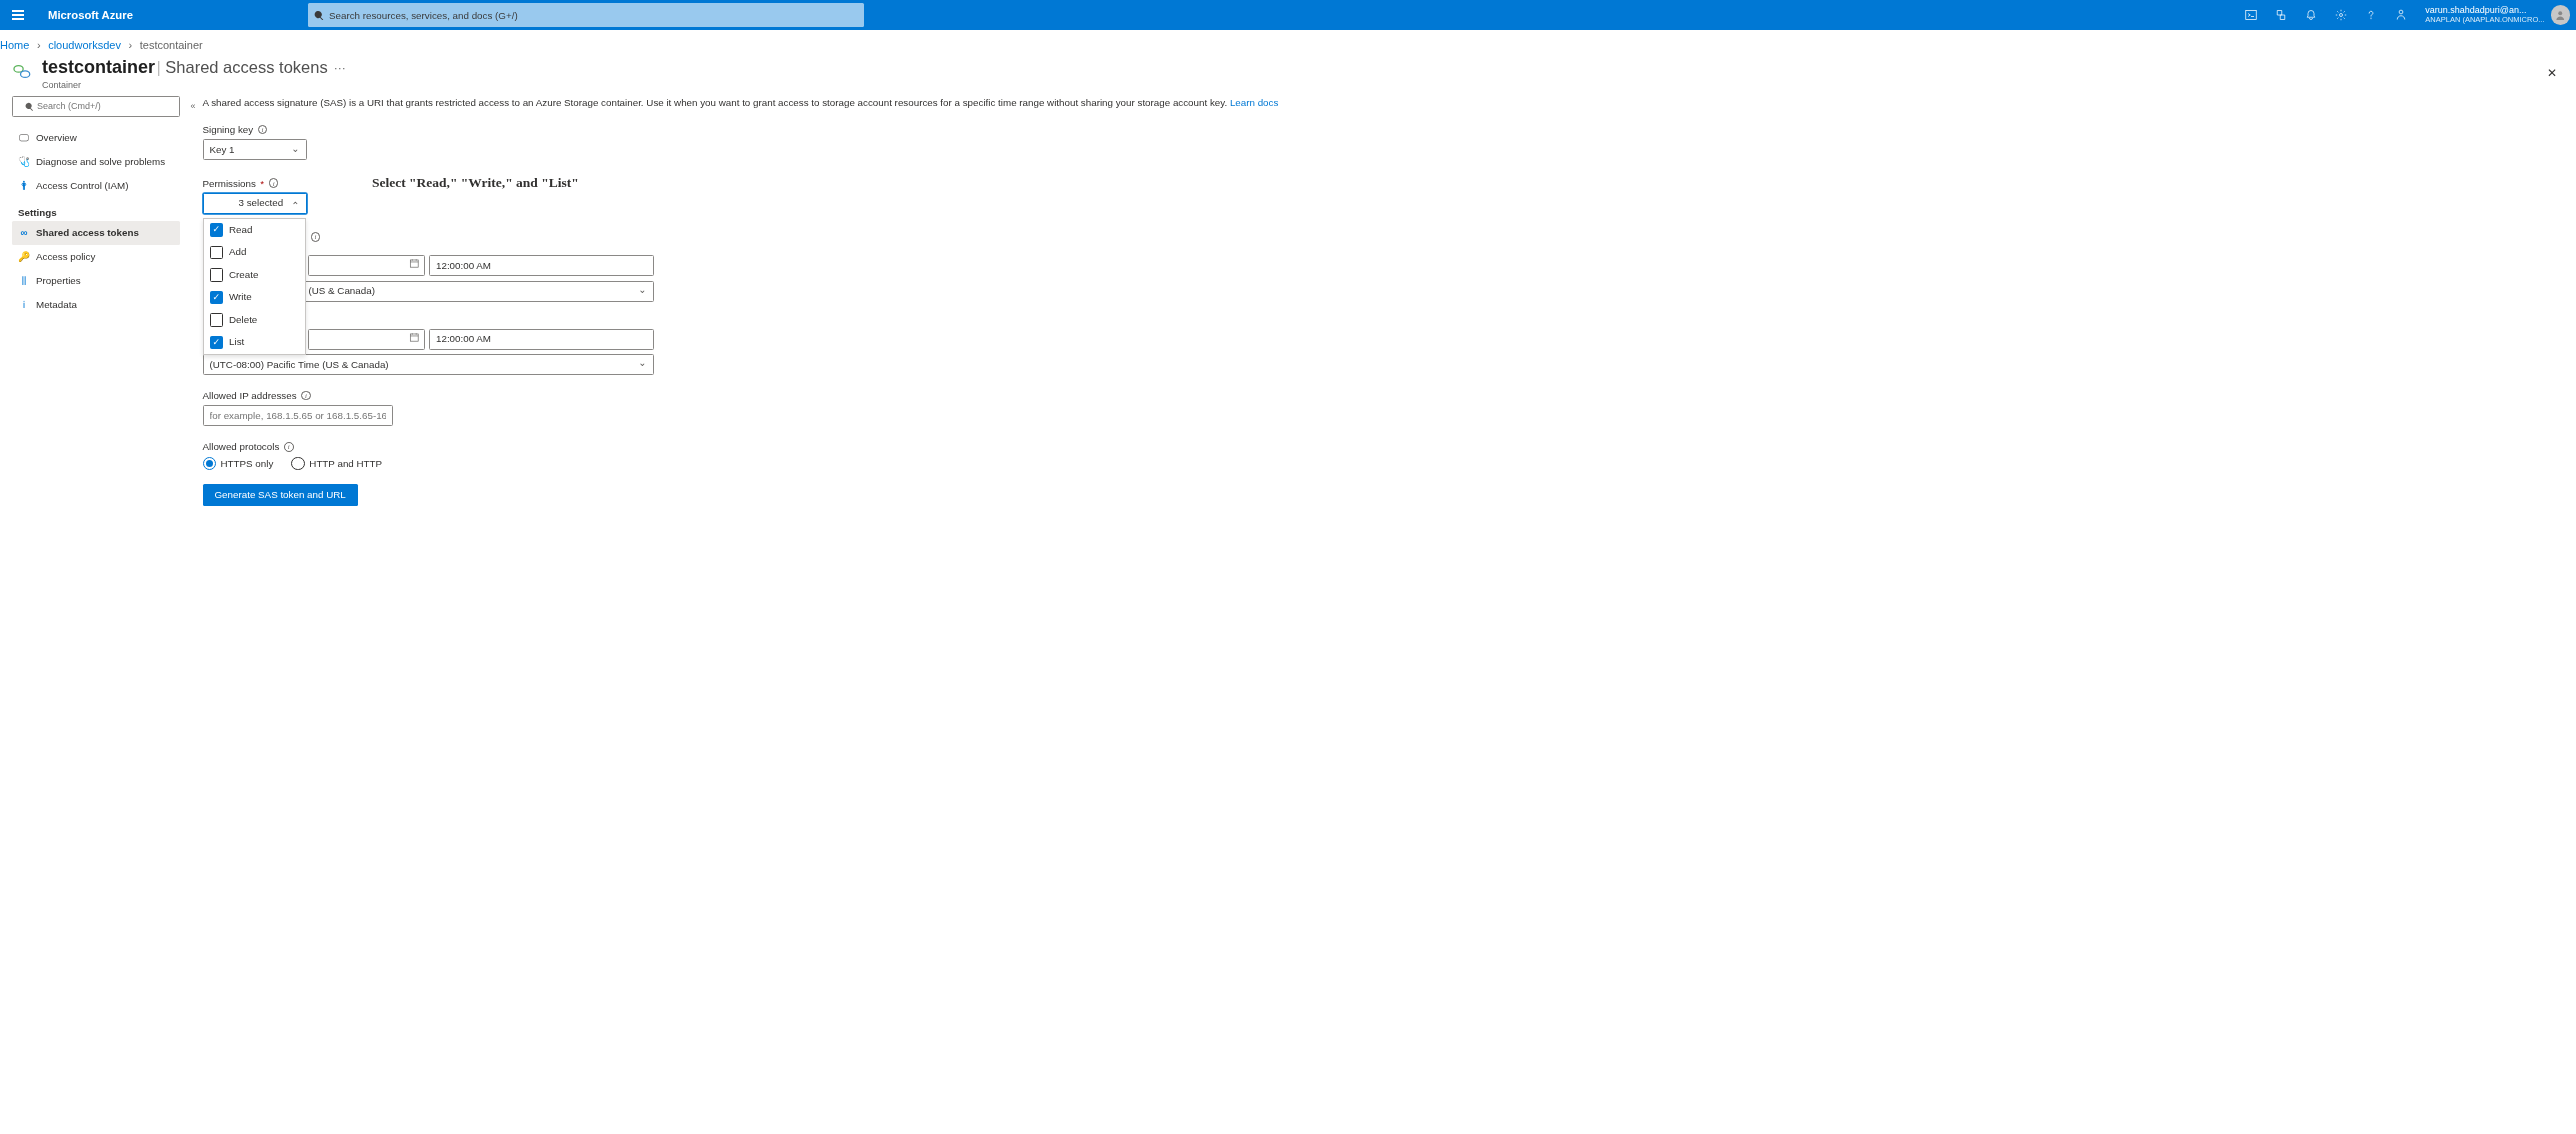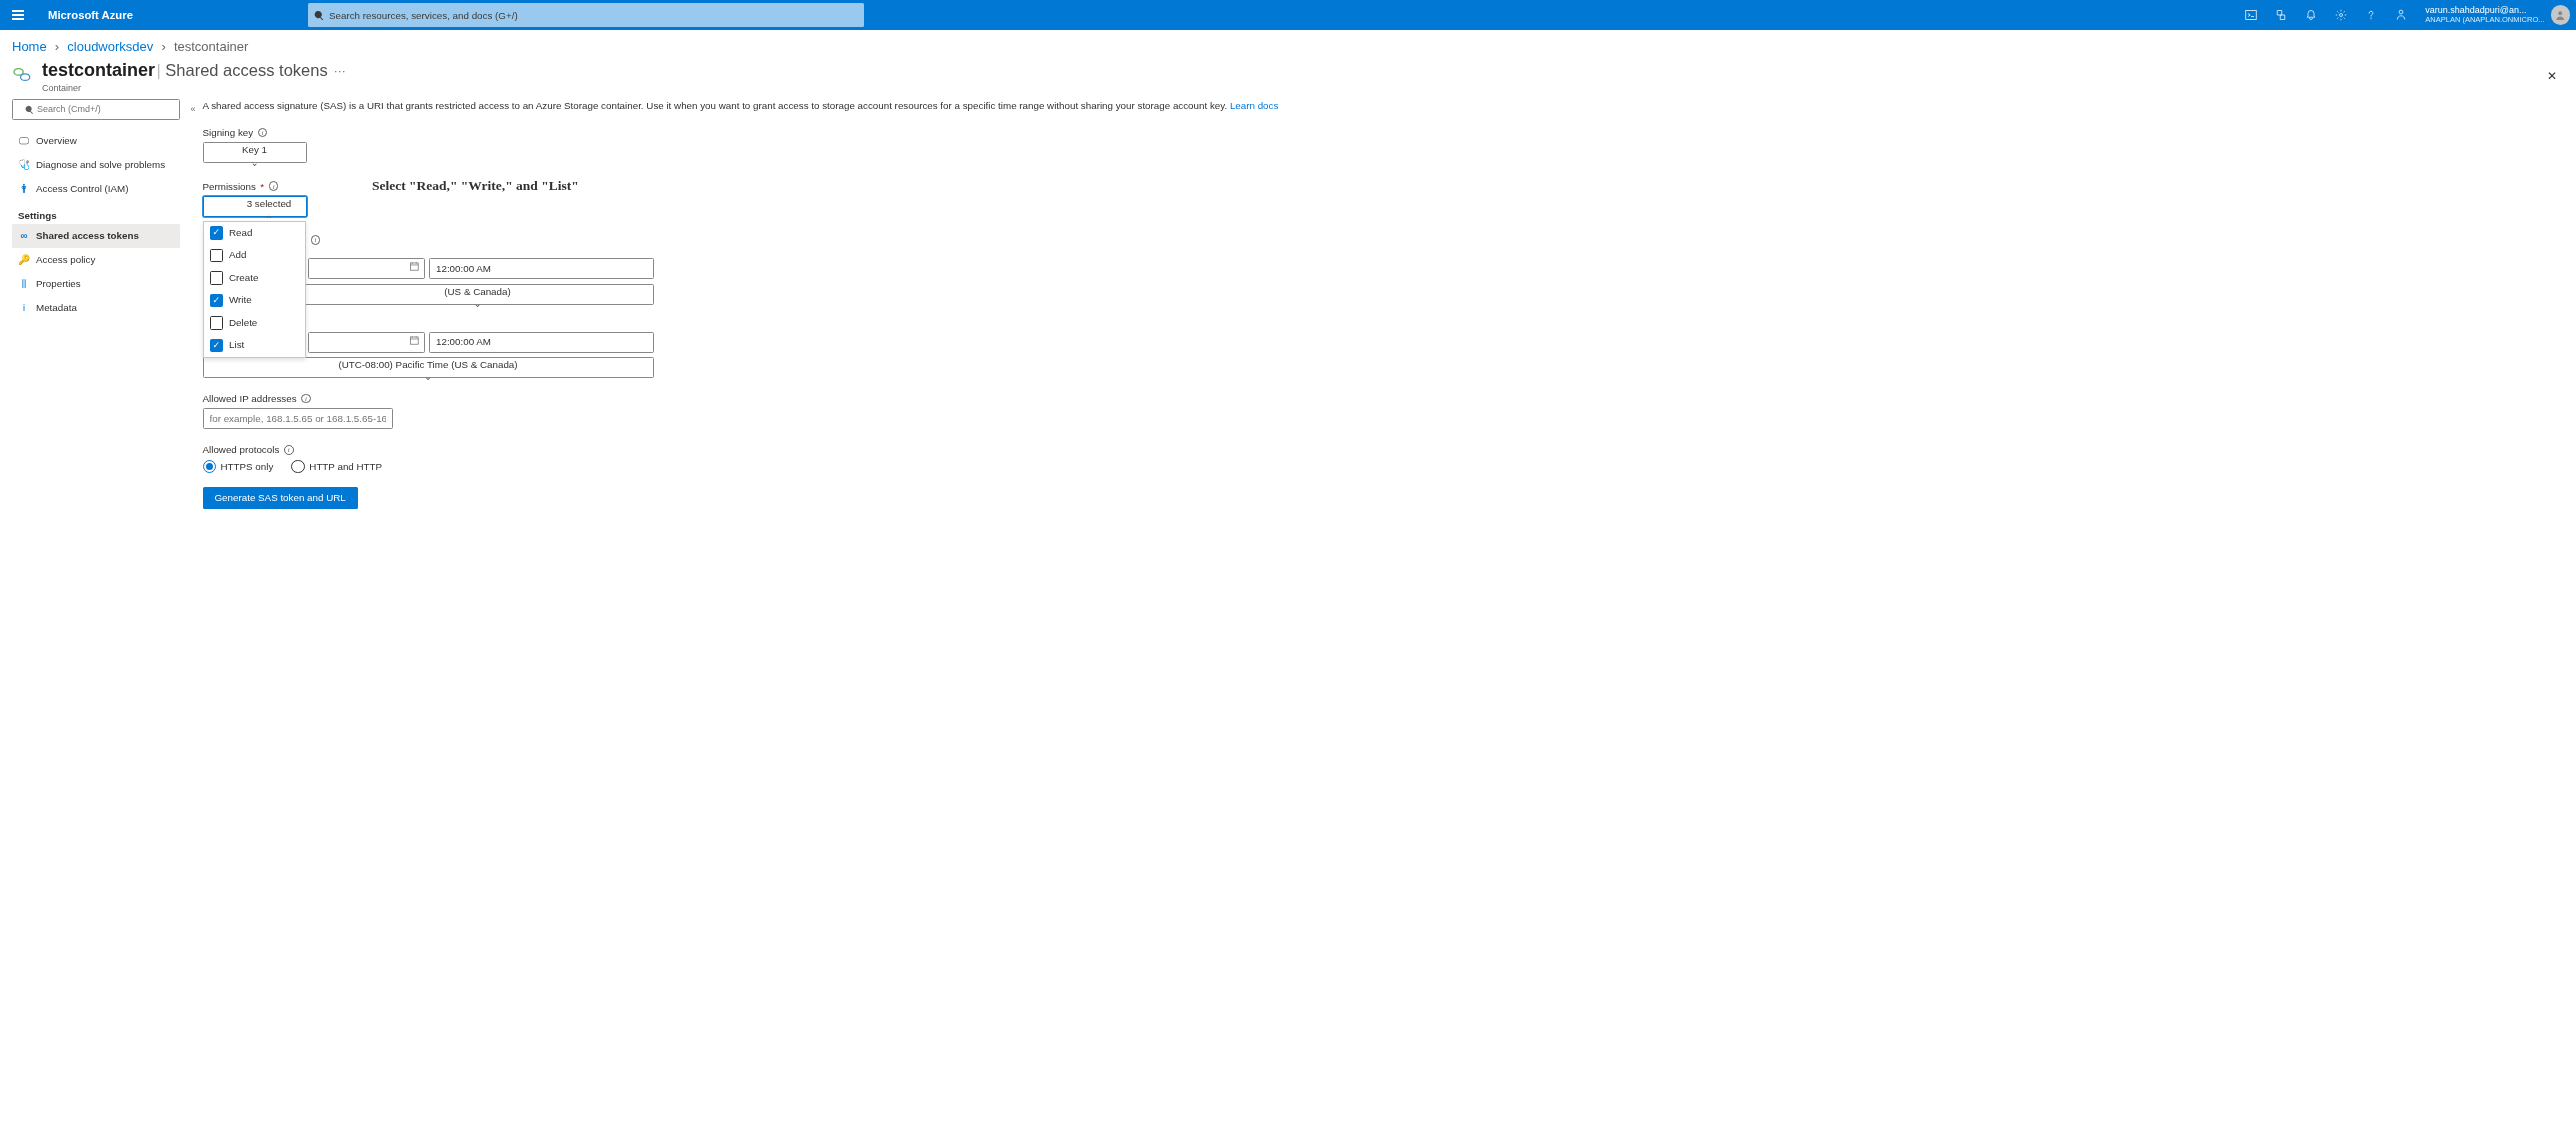--- a/index.html
+++ b/index.html
@@ -86,22 +86,22 @@
 .acct-tenant { white-space: nowrap; overflow: hidden; text-overflow: ellipsis; font-size: 7.5px; opacity: .85; }
 .avatar {
   width: 19.5px; height: 19.5px; border-radius: 50%;
   background: #c7c7c7; margin-left: 6px;
   display: flex; align-items: center; justify-content: center;
 }
 .avatar svg { width: 10.5px; height: 10.5px; fill: #888; }
 
 
 .breadcrumb {
-  padding: 9px 12px 3px 12px;
-  font-size: 13px;
+  padding: 9px 12px 3px 0;
+  font-size: 11px;
   color: #0078d4;
 }
 .breadcrumb a { color: #0078d4; text-decoration: none; cursor: pointer; }
 .breadcrumb span.sep { color: #666; padding: 0 4.5px; display: inline-flex; }
 .breadcrumb span.sep::before { content: "›"; }
 .breadcrumb .current { color: #666; }
 
 
 .page-head {
   padding: 3px 12px 6px 12px;
@@ -192,21 +192,21 @@
   content: ""; width: 7.5px; height: 7.5px; border-radius: 50%;
   background: #0078d4;
 }
 
 .select, .input {
   height: 21px; border: 0.8px solid #8a8886; border-radius: 1.5px;
   background: #fff;
   display: flex; align-items: center; padding: 0 6px;
   font-size: 9.8px;
 }
-.select { justify-content: space-between; cursor: pointer; flex-direction: column; }
+.select { justify-content: space-between; cursor: pointer; }
 .select.focused { border-color: #0078d4; box-shadow: 0 0 0 0.8px #0078d4; padding-left: 35px; }
 .select-chevron { color: #605e5c; }
 .select-chevron::before { content: "⌄"; position: relative; top: -1.5px; }
 .select-chevron.up::before { content: "⌃"; position: relative; top: 2.3px; }
 .input input { border: none; width: 100%; outline: none; font-size: 9.8px; }
 
 .field { margin-bottom: 13.5px; }
 .field-138 { width: 104px; }
 .field-253 { width: 190px; }
 .field-600 { width: 451px; }

